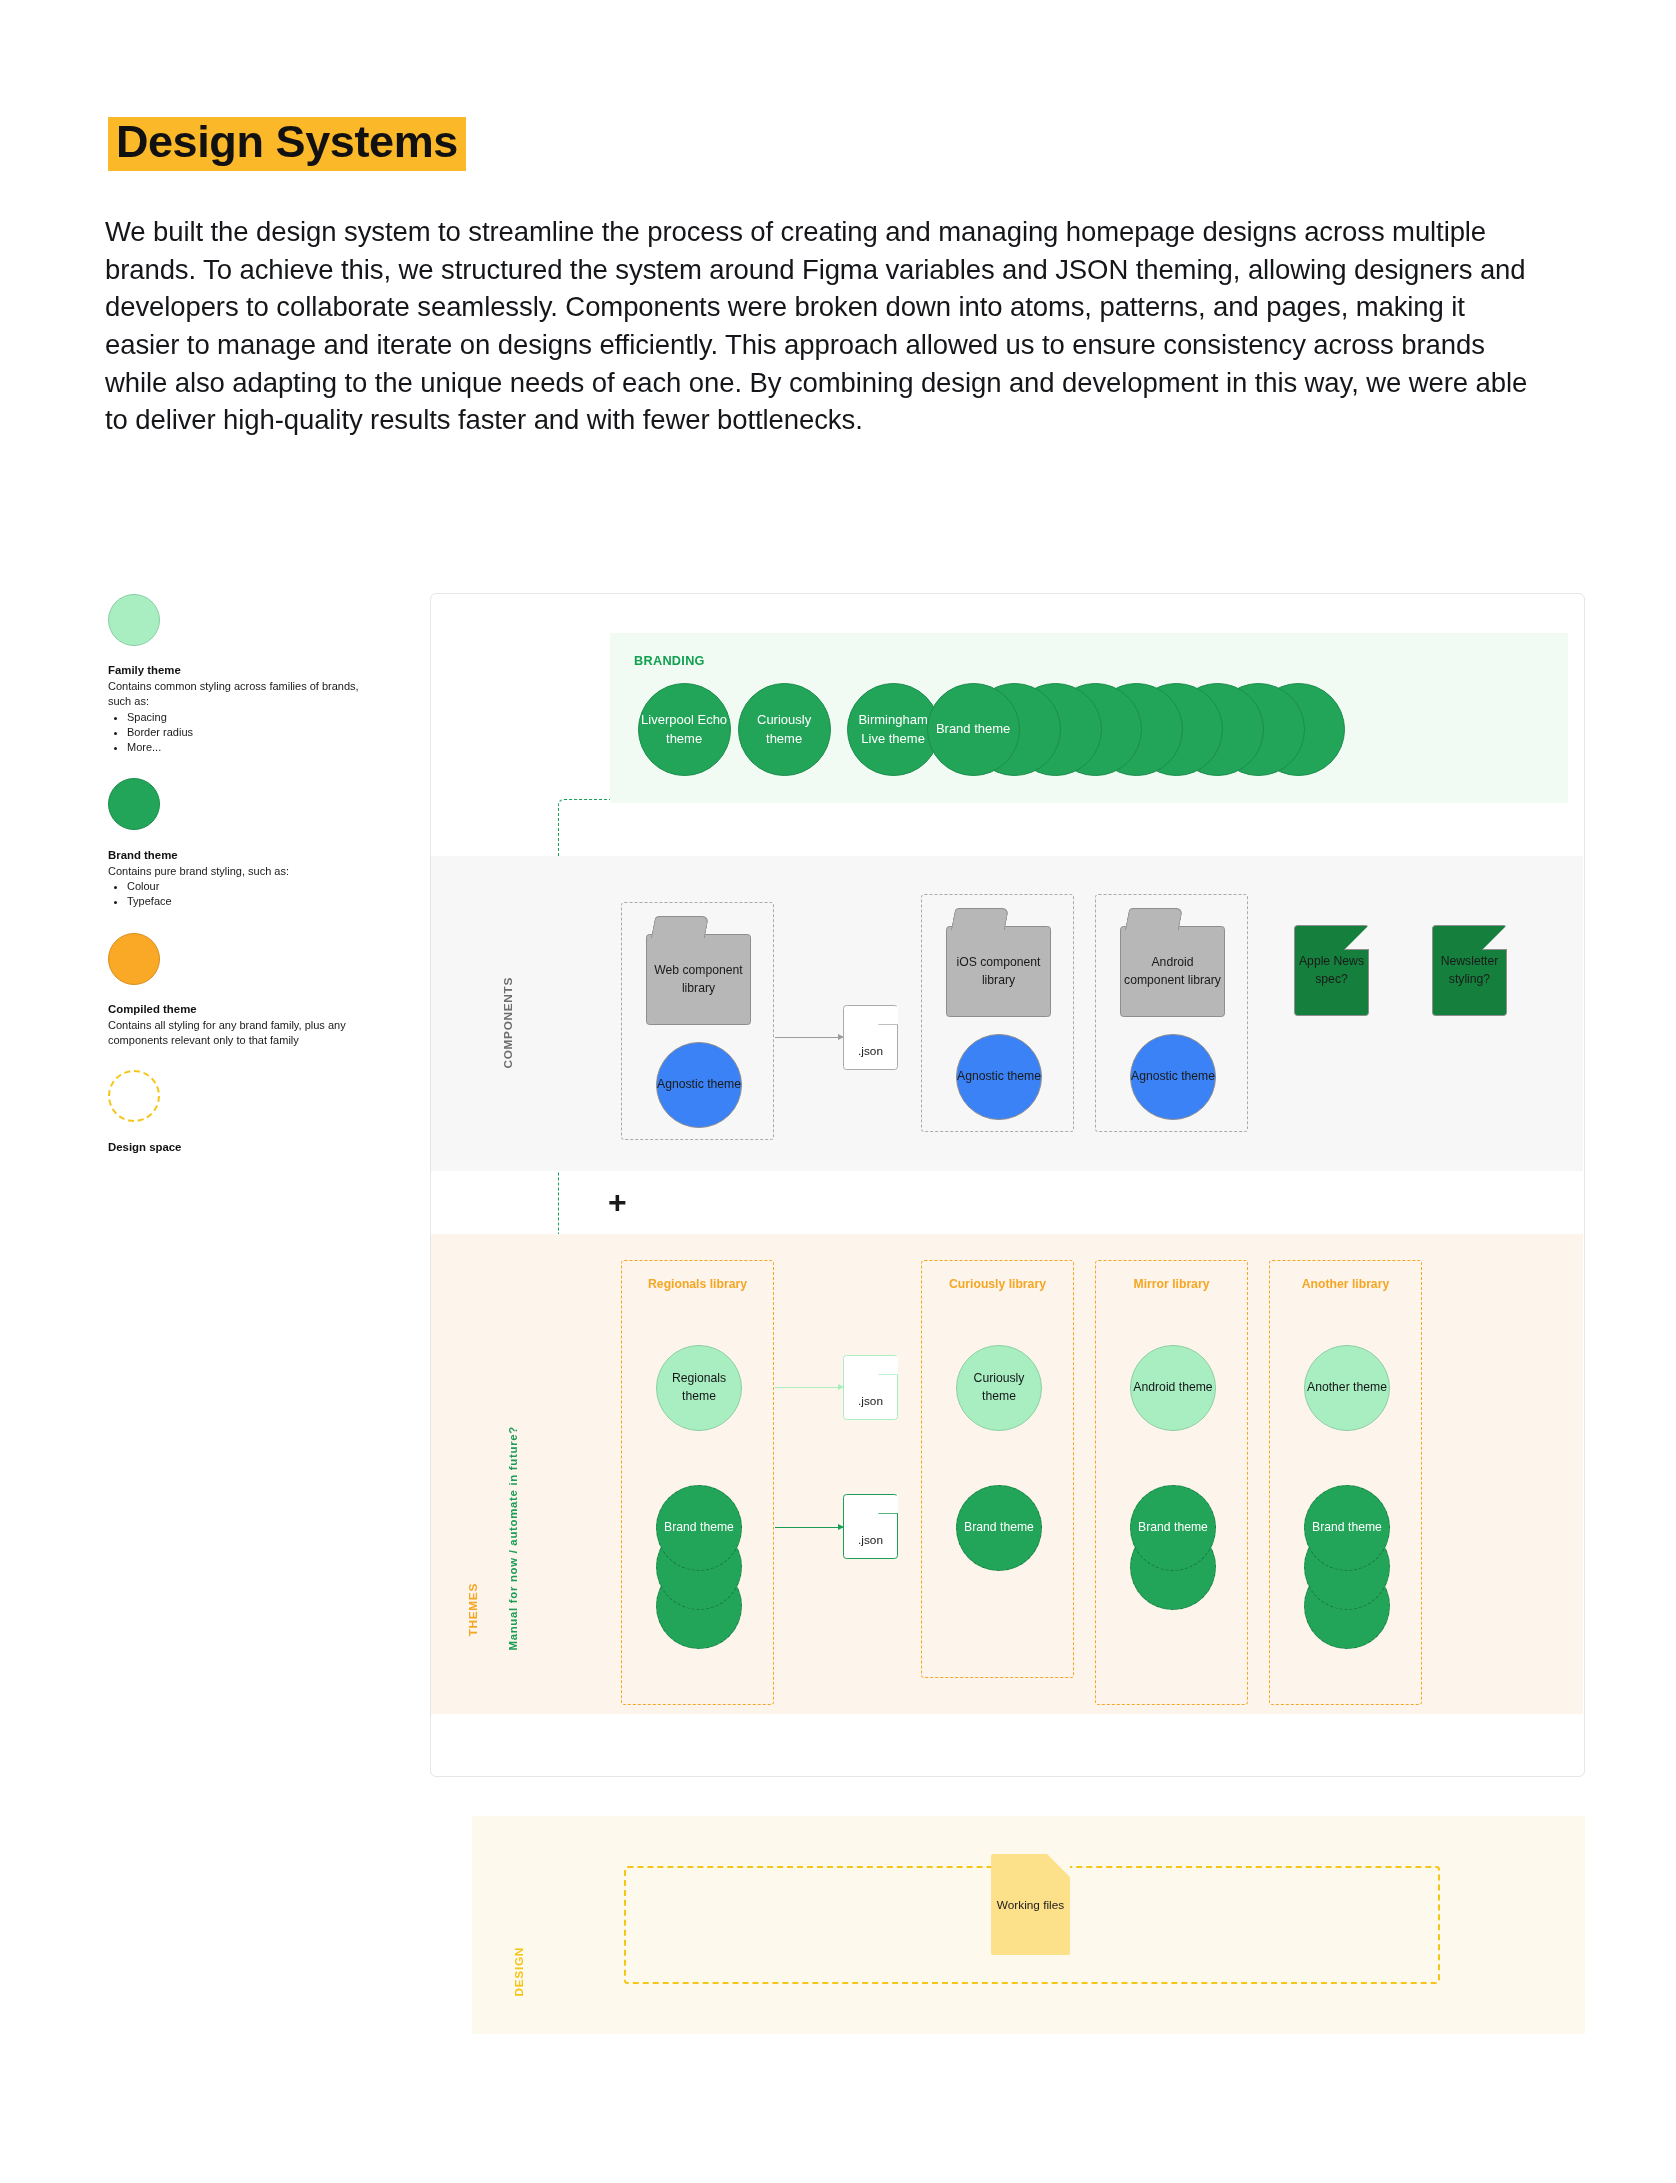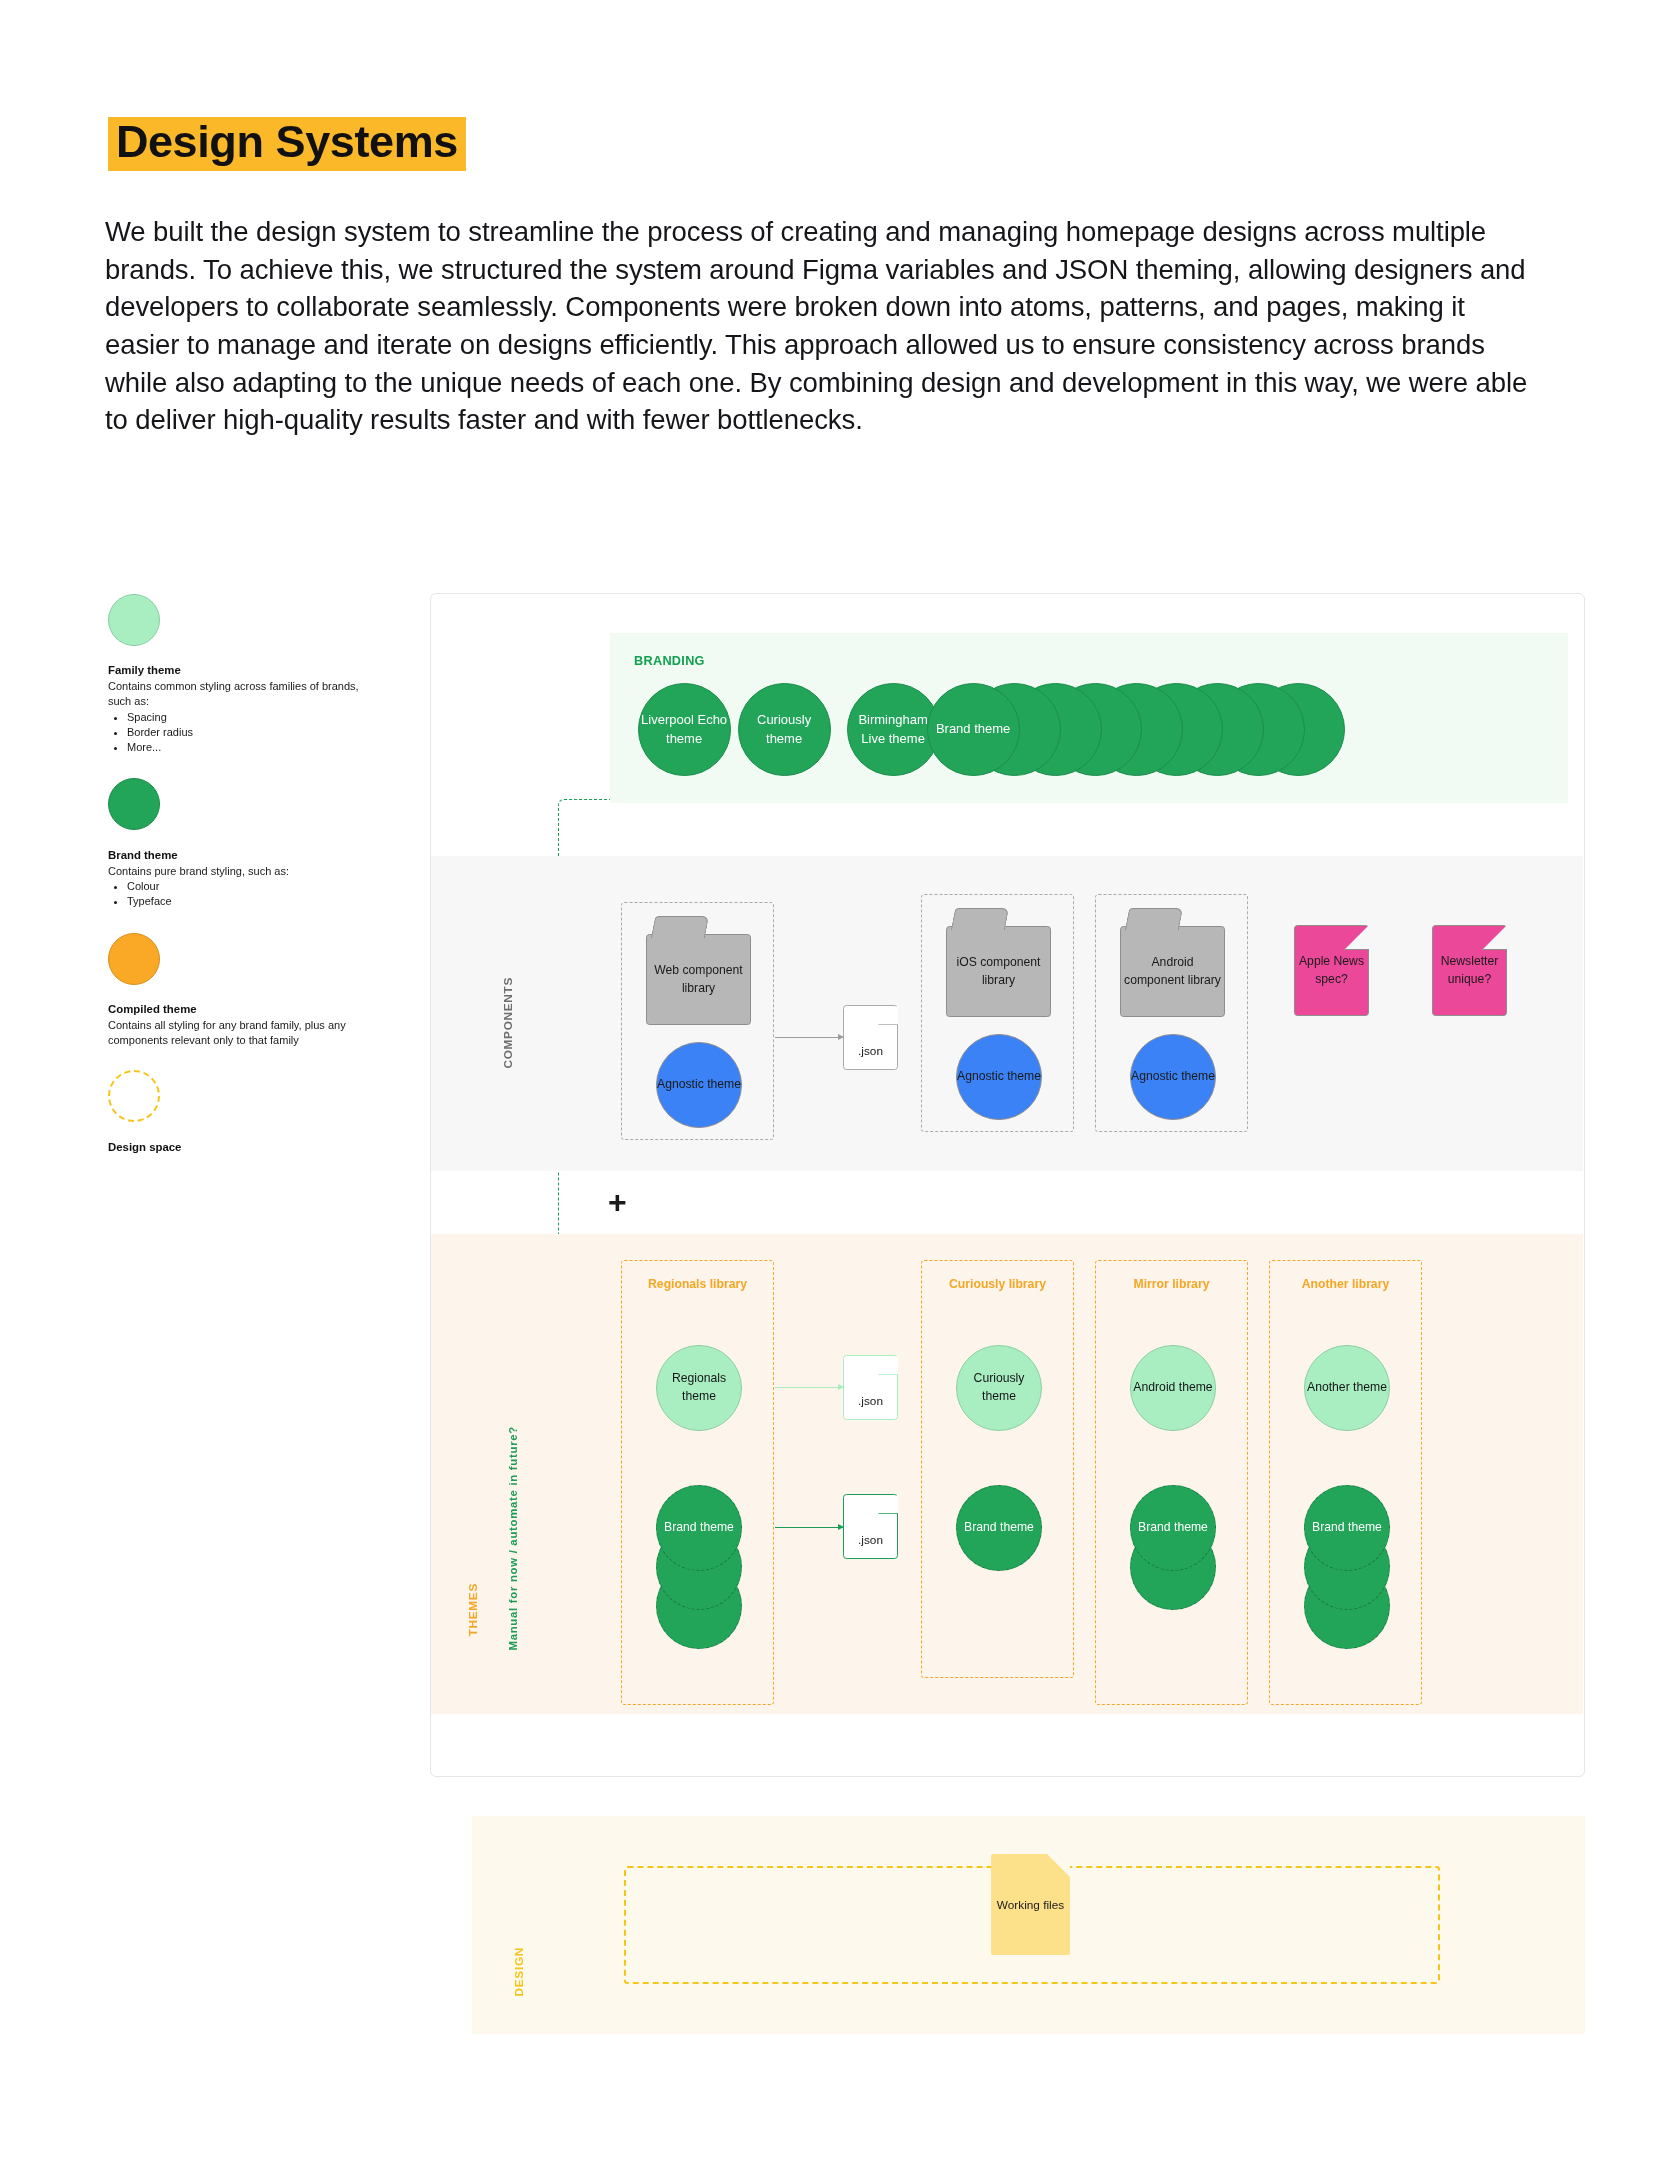--- a/index.html
+++ b/index.html
@@ -114,21 +114,21 @@
   .gcircle {
     position: absolute;
     width: 86px; height: 86px; border-radius: 50%;
     background: #3b82f6; border: 1.3px solid #8e8e8e;
     display: flex; align-items: center; justify-content: center;
     text-align: center; font-size: 12.2px; line-height: 1.45; color: #1a1a1a;
   }
   .doc {
     position: absolute;
     width: 75px; height: 91px;
-    background: #ec4899; border: 1.3px solid #8e8e8e;
+    background: #15803d; border: 1.3px solid #8e8e8e;
     border-radius: 3.5px;
     display: flex; align-items: center; justify-content: center;
     text-align: center; font-size: 12.2px; line-height: 1.42; color: #1a1a1a;
   }
   .doc::after {
     content: ""; position: absolute; right: -1.3px; top: -1.3px;
     width: 24.5px; height: 24.5px;
     background: #f7f7f7;
     border-left: 1.3px solid #8e8e8e; border-bottom: 1.3px solid #8e8e8e;
     transform-origin: top right;
@@ -335,21 +335,21 @@
       <div class="folder" style="left:24px; top:31px;">iOS component library</div>
       <div class="gcircle" style="left:34px; top:139px;">Agnostic theme</div>
     </div>
 
     <div class="dash-group" style="left:664px; top:38px; width:153px; height:238px;">
       <div class="folder" style="left:24px; top:31px;">Android component library</div>
       <div class="gcircle" style="left:34px; top:139px;">Agnostic theme</div>
     </div>
 
     <div class="doc" style="left:863px; top:69px;">Apple News spec?</div>
-    <div class="doc" style="left:1001px; top:69px;">Newsletter unique?</div>
+    <div class="doc" style="left:1001px; top:69px;">Newsletter styling?</div>
   </div>
 
   <div class="plus-sign">+</div>
 
   <div class="themes-band">
     <div class="vlabel vl-themes">THEMES</div>
     <div class="vlabel vl-manual">Manual for now / automate in future?</div>
 
     <div class="theme-group" style="left:190px; top:26px; width:153px; height:445px;">
       <div class="theme-group-title">Regionals library</div>

